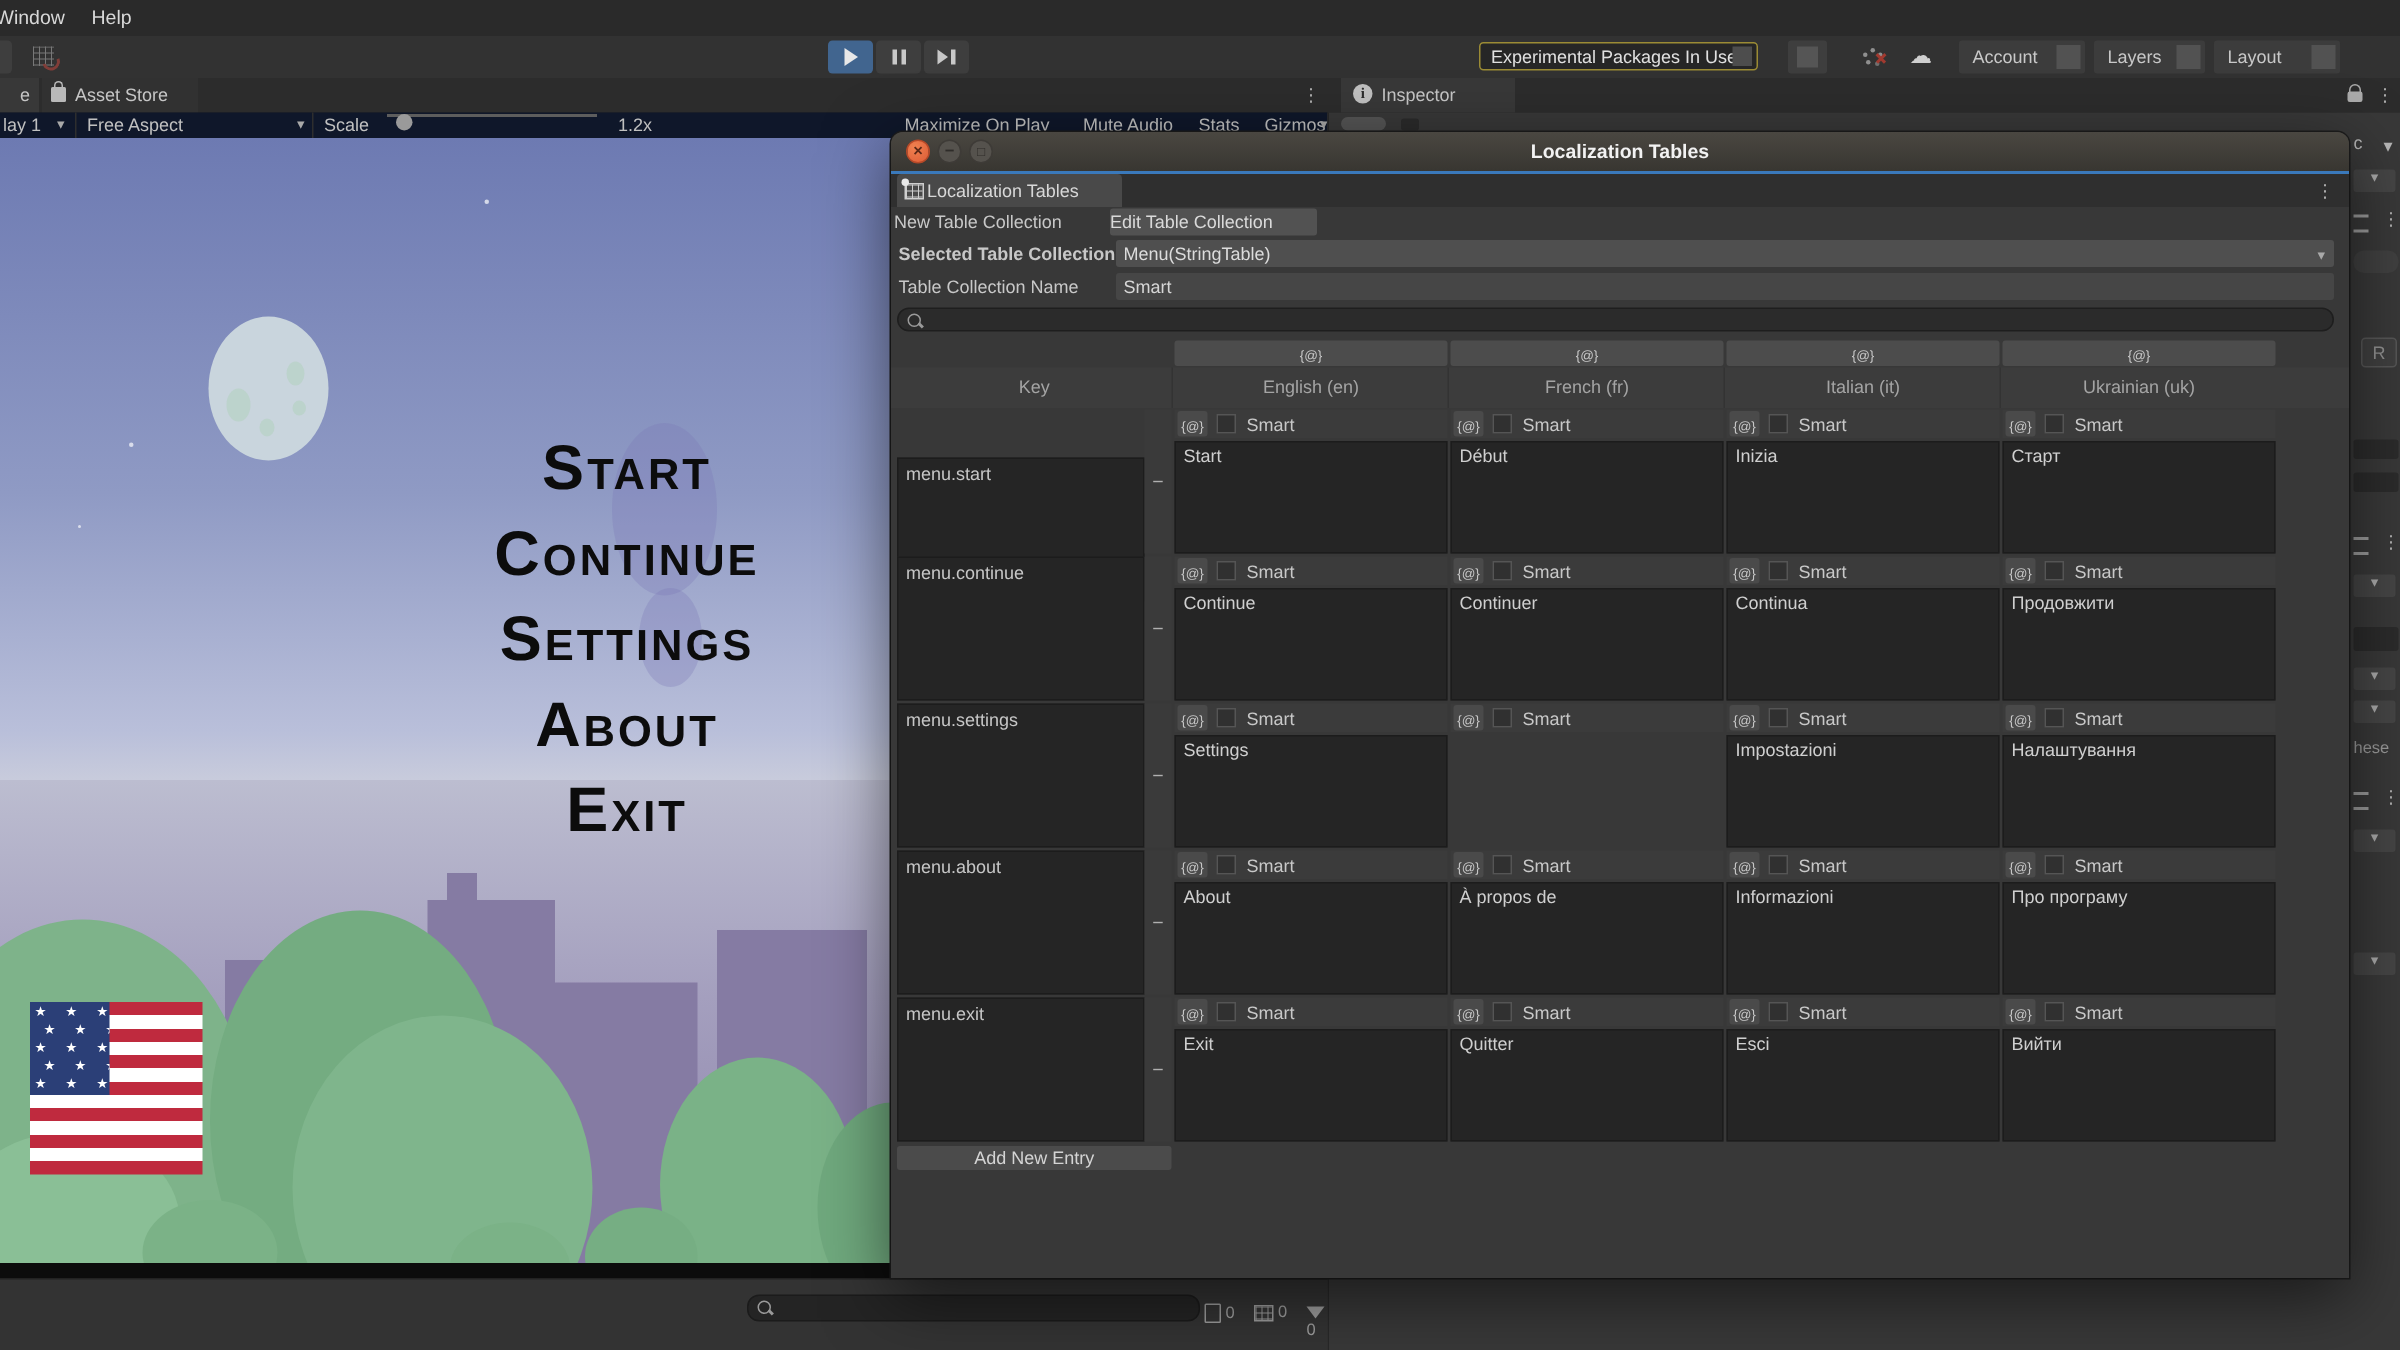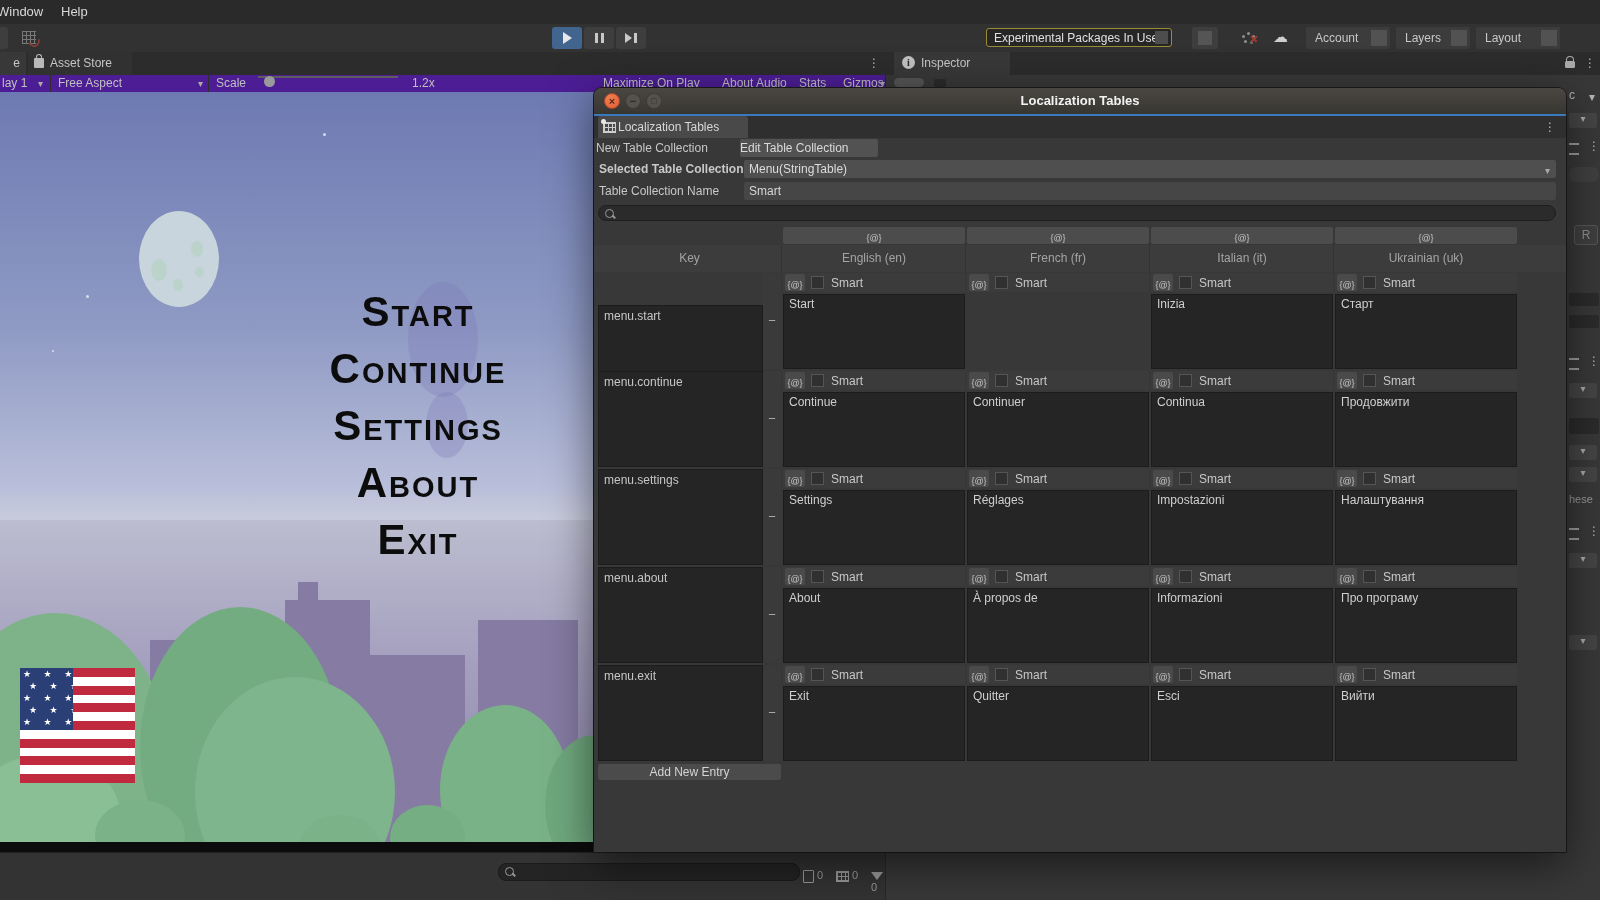--- a/index.html
+++ b/index.html
@@ -48,21 +48,21 @@
   .tab.active{background:#383838;}
   .bag-icon{position:absolute;left:6px;top:6px;width:10px;height:10px;background:#b9b9b9;border-radius:1px;}
   .bag-icon::before{content:"";position:absolute;left:2px;top:-4px;width:4px;height:4px;border:1.5px solid #b9b9b9;border-bottom:none;border-radius:3px 3px 0 0;}
   .info-icon{position:absolute;left:8px;top:4px;width:13px;height:13px;border-radius:50%;background:#c0c0c0;color:#2c2c2c;
      font-size:10px;font-weight:bold;text-align:center;line-height:13px;font-family:"Liberation Serif",serif;}
   .kebab{color:#b5b5b5;font-size:12px;}
   .lock-icon{position:absolute;width:10px;height:7px;background:#ababab;border-radius:1.5px;}
   .lock-icon::before{content:"";position:absolute;left:1px;top:-5px;width:6px;height:5px;border:1.5px solid #ababab;border-bottom:none;border-radius:4px 4px 0 0;}
 
   
-  #gv-controls{left:0;top:75px;width:885px;height:17px;background:#4c1d95;border-bottom:1px solid #2a2a2a;color:#c0c0c0;font-size:12px;}
+  #gv-controls{left:0;top:75px;width:885px;height:17px;background:#0f172a;border-bottom:1px solid #2a2a2a;color:#c0c0c0;font-size:12px;}
   #gv-controls span{position:absolute;top:1px;}
   .ddarrow{color:#a9a9a9;font-size:10px;}
   .slider-track{position:absolute;left:258px;top:8px;width:140px;height:2px;background:#5d5d5d;}
   .slider-knob{position:absolute;left:264px;top:3px;width:11px;height:11px;border-radius:50%;background:#9a9a9a;}
   .vsep{position:absolute;top:0;width:1px;height:17px;background:#2e2e2e;}
 
   
   #gameview{left:0;top:92px;width:594px;height:750px;overflow:hidden;background:#6d7ab2;}
   #sky{position:absolute;left:0;top:0;width:594px;height:430px;
       background:linear-gradient(#6d7ab2 0%,#8f9ac4 55%,#b9bfda 92%,#c9ccdc 100%);}
@@ -222,21 +222,21 @@
     <span class="ddarrow" style="left:38px;top:3px;">▾</span>
     <div class="vsep" style="left:50px;"></div>
     <span style="left:58px">Free Aspect</span>
     <span class="ddarrow" style="left:198px;top:3px;">▾</span>
     <div class="vsep" style="left:208px;"></div>
     <span style="left:216px">Scale</span>
     <span class="slider-track"></span>
     <span class="slider-knob"></span>
     <span style="left:412px">1.2x</span>
     <span style="left:603px">Maximize On Play</span>
-    <span style="left:722px">About Audio</span>
+    <span style="left:722px">Mute Audio</span>
     <span style="left:799px">Stats</span>
     <span style="left:843px">Gizmos</span>
     <span class="ddarrow" style="left:880px;top:3px;">▾</span>
   </div>
 
   <div id="gameview" class="abs">
     <div id="sky"></div>
     <span class="star" style="left:323px;top:41px;"></span>
     <span class="star" style="left:86px;top:203px;"></span>
     <span class="star" style="left:52px;top:258px;width:2px;height:2px;"></span>
@@ -380,20 +380,21 @@
             <span class="smart-label">Smart</span>
           </div>
           <div class="cell-value">Start</div>
         </div>
         <div class="lang-cell" style="left: 373px; top: 185px;">
           <div class="smart-strip">
             <div class="meta-btn"><span class="meta-glyph">{@}</span></div>
             <span class="smart-checkbox"></span>
             <span class="smart-label">Smart</span>
           </div>
+          <div class="cell-value">Début</div>
         </div>
         <div class="lang-cell" style="left: 557px; top: 185px;">
           <div class="smart-strip">
             <div class="meta-btn"><span class="meta-glyph">{@}</span></div>
             <span class="smart-checkbox"></span>
             <span class="smart-label">Smart</span>
           </div>
           <div class="cell-value">Inizia</div>
         </div>
         <div class="lang-cell" style="left: 741px; top: 185px;">
@@ -451,21 +452,20 @@
             <span class="smart-label">Smart</span>
           </div>
           <div class="cell-value">Settings</div>
         </div>
         <div class="lang-cell" style="left: 373px; top: 381px;">
           <div class="smart-strip">
             <div class="meta-btn"><span class="meta-glyph">{@}</span></div>
             <span class="smart-checkbox"></span>
             <span class="smart-label">Smart</span>
           </div>
-          <div class="cell-value">Réglages</div>
         </div>
         <div class="lang-cell" style="left: 557px; top: 381px;">
           <div class="smart-strip">
             <div class="meta-btn"><span class="meta-glyph">{@}</span></div>
             <span class="smart-checkbox"></span>
             <span class="smart-label">Smart</span>
           </div>
           <div class="cell-value">Impostazioni</div>
         </div>
         <div class="lang-cell" style="left: 741px; top: 381px;">

